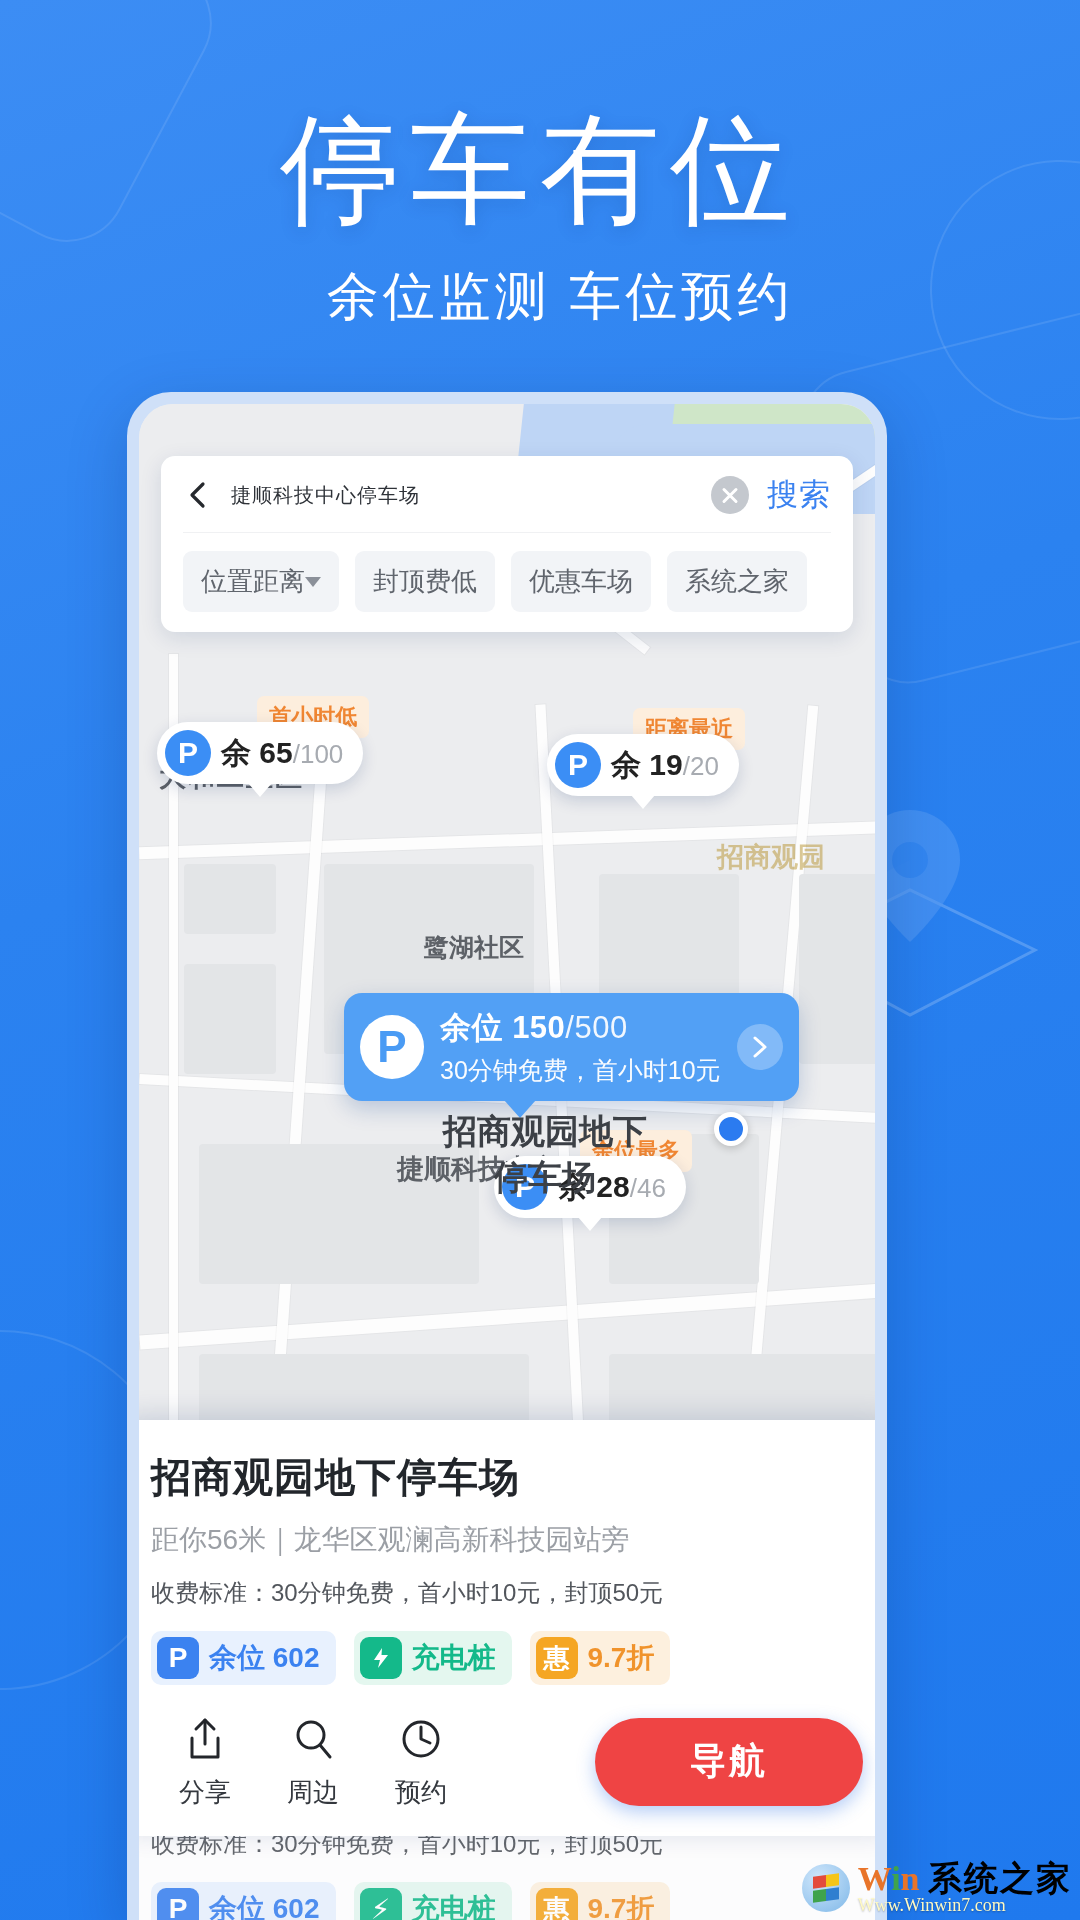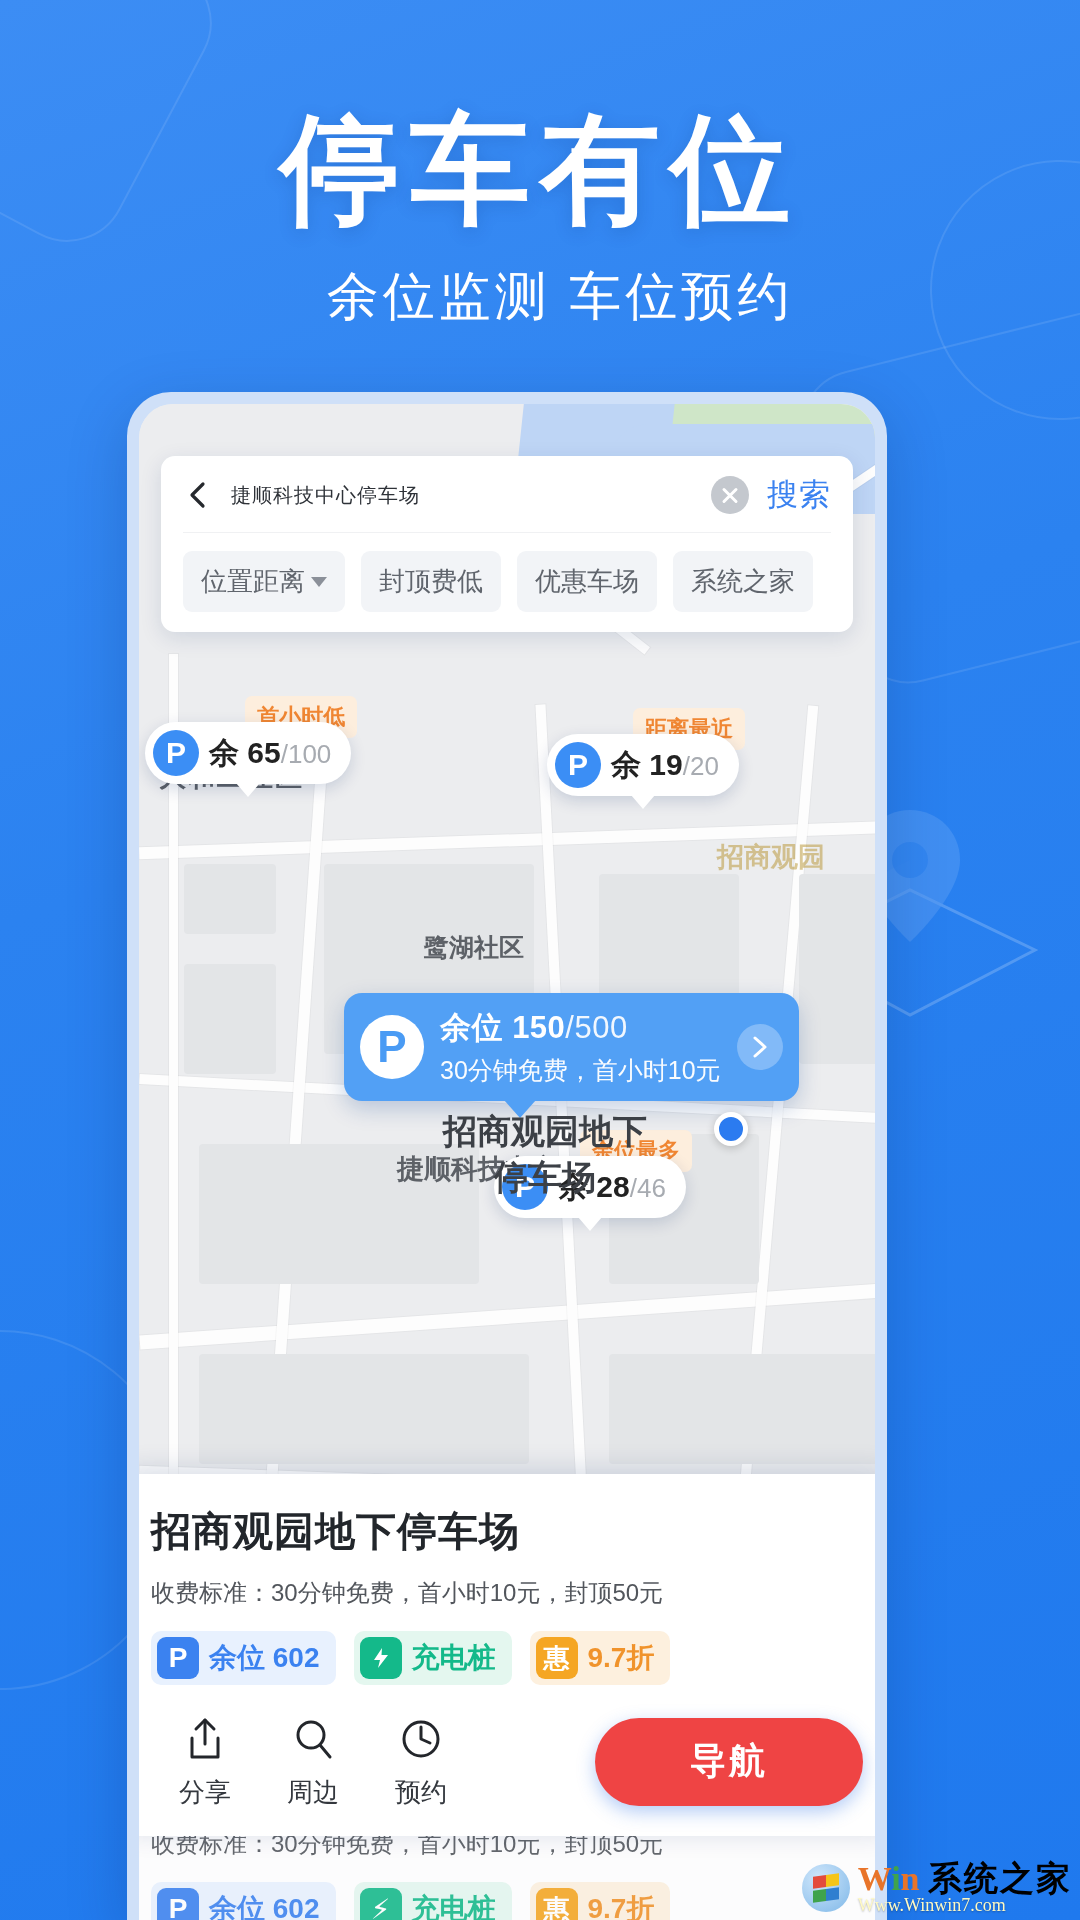--- a/index.html
+++ b/index.html
@@ -32,21 +32,21 @@
     width:300px; height:260px;
     opacity:.20;
   }
 
   
   .headline {
     position:absolute; top:100px; left:0; right:0;
     text-align:center; color:#fff;
   }
   .headline .title {
-    font-size:120px; font-weight:bold; letter-spacing:10px;
+    font-size:120px; font-weight:normal; letter-spacing:10px;
     line-height:1.15;
     text-shadow:0 4px 18px rgba(0,40,110,.18);
   }
   .headline .subtitle {
     margin-top:24px;
     font-size:52px; font-weight:500; letter-spacing:4px;padding-left:40px;
   }
 
   
   .phone {
@@ -107,21 +107,21 @@
   .clear-icon:before,.clear-icon:after{content:'';position:absolute;left:9px;top:18px;
     width:20px;height:3px;background:#fff;border-radius:2px;}
   .clear-icon:before{transform:rotate(45deg);}
   .clear-icon:after{transform:rotate(-45deg);}
   .search-btn { font-size:31px;color:#3b82f0; flex:none; letter-spacing:1px;}
 
   .filters { display:flex; gap:16px; margin-top:18px; }
   .chip {
     background:#f2f4f7; border-radius:9px;
     padding:13px 18px; font-size:26px; color:#60656d; white-space:nowrap;
-    display:flex;align-items:center;gap:6px;
+    display:flex;align-items:center;
   }
   .chip .caret { width:0;height:0;border-left:8px solid transparent;
     border-right:8px solid transparent;border-top:10px solid #8b9099;}
 
   
   .mk { position:absolute; }
   .mk-badge {
     position:absolute; right:-6px; top:-26px;
     background:#fdeedd; color:#f08632; font-size:22px; font-weight:bold;
     padding:6px 12px; border-radius:7px; white-space:nowrap;
@@ -298,21 +298,21 @@
 
     <div class="poi-pin" style="left:424px;top:180px"></div>
     <div class="map-label dark" style="left:460px;top:182px;font-size:25px">鹭湖外国语小学</div>
     <div class="map-label dark" style="left:20px;top:355px;font-size:27px;letter-spacing:2px">大和工业区</div>
     <div class="map-label" style="left:578px;top:435px;font-size:27px;color:#b7932f;opacity:.5">招商观园</div>
     <div class="map-label dark" style="left:285px;top:527px;font-size:25px">鹭湖社区</div>
     <div class="map-label dark" style="left:335px;top:632px;font-size:28px;letter-spacing:6px;transform:rotate(-3deg)">环 观 南 路</div>
     <div class="map-label dark" style="left:258px;top:747px;font-size:27px">捷顺科技中心</div>
     <div class="map-label dark" style="left:622px;top:173px;font-size:25px">路</div>
 
-    <div class="mk" style="left:6px;top:318px">
+    <div class="mk" style="left:18px;top:318px">
       <div class="mk-badge">首小时低</div>
       <div class="mk-bubble">
         <div class="p-badge">P</div>
         <div class="mk-txt">
           <span>余</span>
           <span>65</span><span class="tot">/100</span>
         </div>
       </div>
     </div>
 
@@ -409,20 +409,21 @@
       </div>
       <div class="tag orange">
         <span class="ic">惠</span>
         <span>9.7折</span>
       </div>
     </div>
   </div>
 
   <div class="detail-card">
     <div class="dc-title">招商观园地下停车场</div>
+    <div class="dc-sub">距你56米｜龙华区观澜高新科技园站旁</div>
     <div class="dc-fee">收费标准：30分钟免费，首小时10元，封顶50元</div>
 
     <div class="dc-tags">
       <div class="tag blue">
         <span class="ic">P</span>
         <span>余位 602</span>
       </div>
       <div class="tag green">
         <span class="ic">
           <svg width="24" height="24" viewBox="0 0 24 24">

